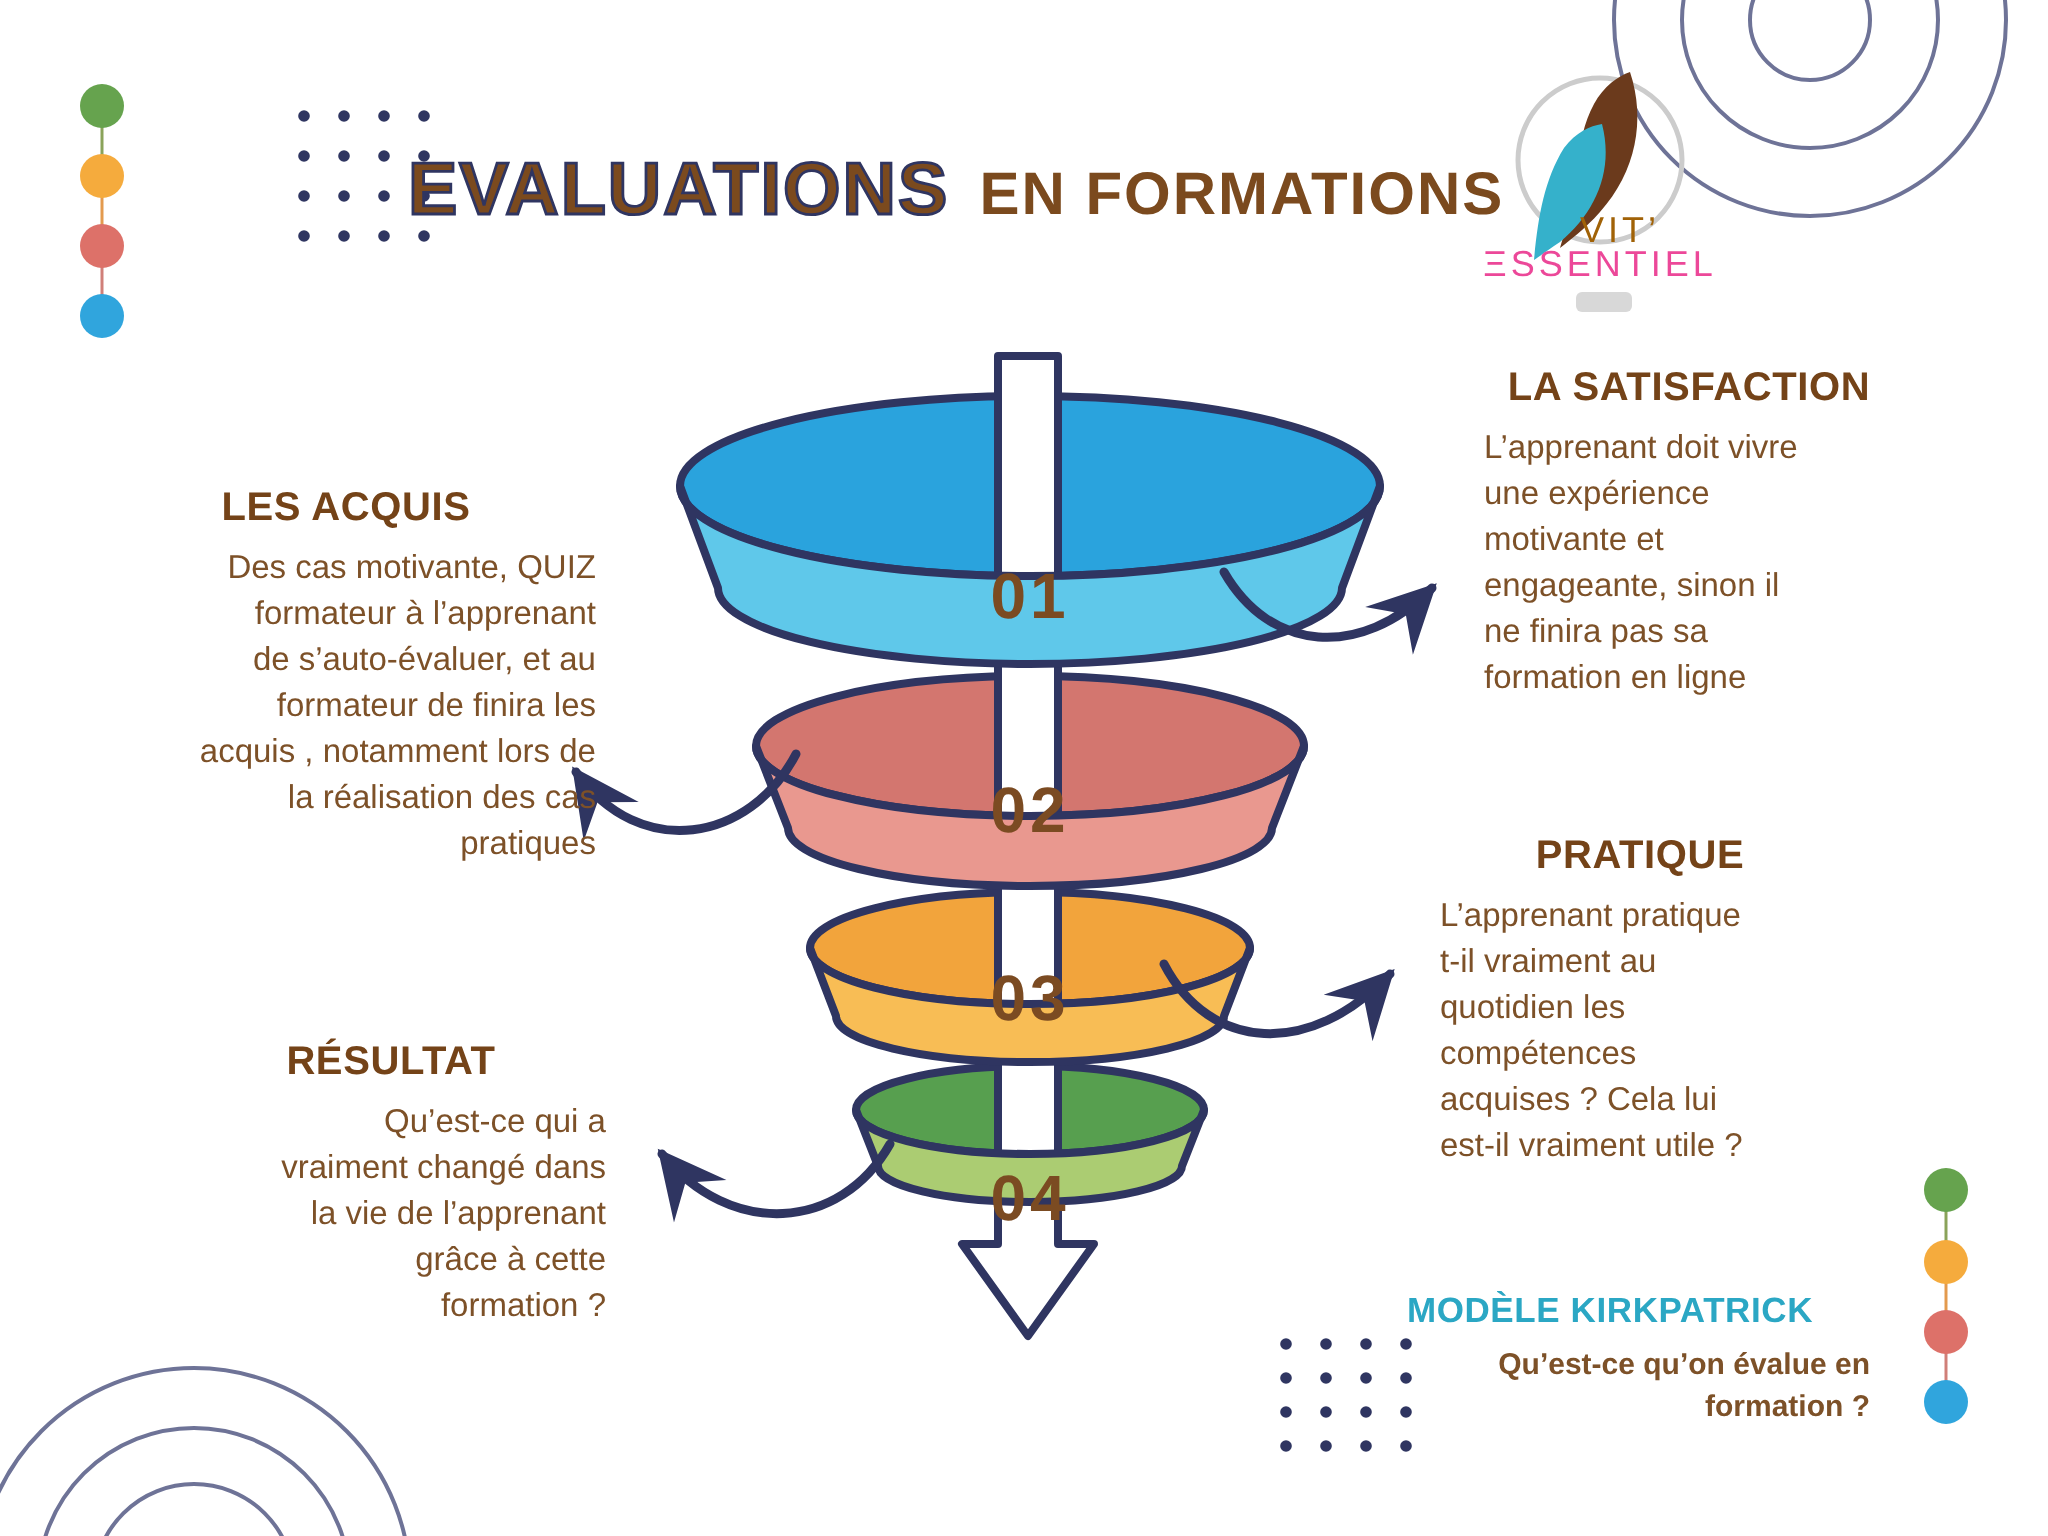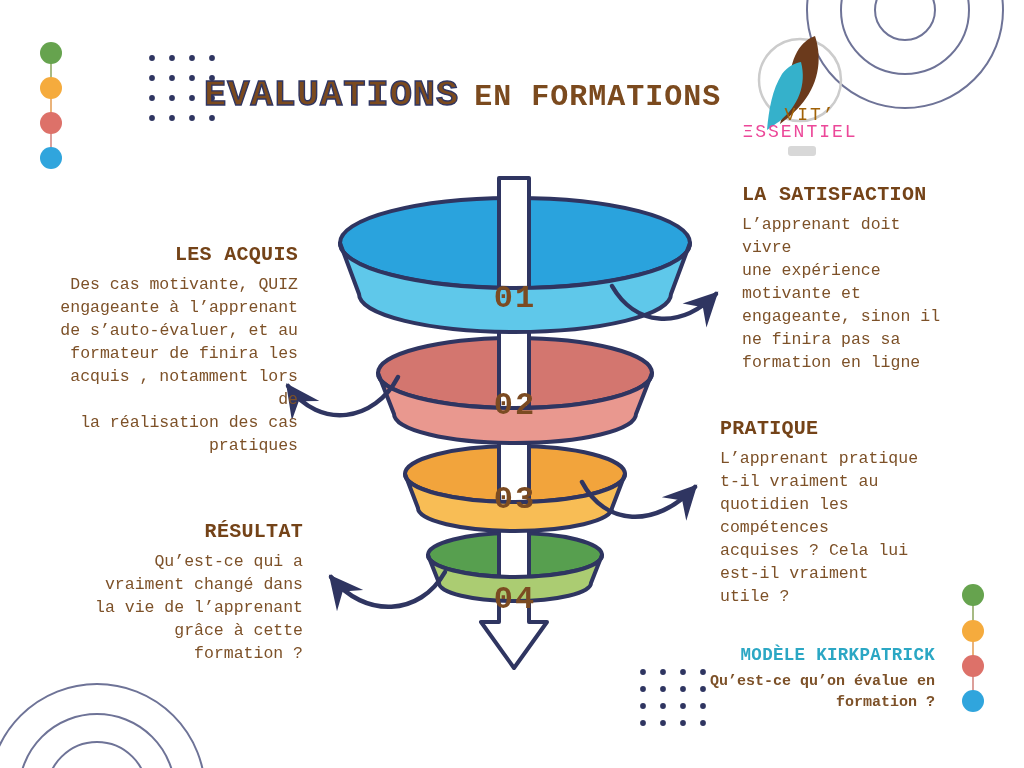--- a/index.html
+++ b/index.html
@@ -1,25 +1,25 @@
 <!DOCTYPE html>
 <html><head>
 <meta charset="utf-8">
 <style>
   html,body{margin:0;padding:0;}
   #stage{
     position:relative;width:1024px;height:768px;background:#ffffff;
-    overflow:hidden;font-family:Liberation Mono, monospace;
+    overflow:hidden;font-family:Liberation Sans, sans-serif;
   }
   svg{position:absolute;left:0;top:0;}
   .title-row{position:absolute;left:204px;top:74px;display:flex;align-items:baseline;gap:15px;white-space:nowrap;}
   .title-emph{font-size:37px;font-weight:800;color:#7b4a1e;letter-spacing:1px;-webkit-text-stroke:1.4px #2f3561;}
   .title-rest{font-size:30px;font-weight:800;color:#7b4a1e;letter-spacing:1px;}
   .block{position:absolute;color:#7d5128;}
-  .block h2{margin:0 0 7px 0;font-size:20px;font-weight:800;color:#744318;letter-spacing:.3px;}
+  .block h2{margin:0 0 7px 0;font-size:20px;font-weight:800;color:#744318;letter-spacing:.3px;text-align:center;}
   .block .line{font-size:16.5px;line-height:23px;font-weight:500;}
   .alignR{text-align:right;}
   .alignL{text-align:left;}
   .lvl-num{
     position:absolute;left:515px;transform:translateX(-50%);
     font-size:32px;font-weight:800;color:#7b4b22;letter-spacing:2px;
   }
   .kirk h2{color:#2ba7c4;font-size:17.5px;margin:0 0 6px 0;font-weight:800;letter-spacing:.3px;}
   .kirk .line{font-size:15px;line-height:21px;color:#7d5128;font-weight:600;}
   .logo-vit{position:absolute;left:770px;top:105px;width:80px;text-align:center;
@@ -141,21 +141,21 @@
     <div class="line">une expérience</div>
     <div class="line">motivante et</div>
     <div class="line">engageante, sinon il</div>
     <div class="line">ne finira pas sa</div>
     <div class="line">formation en ligne</div>
   </div>
 
   <div class="block alignR" style="left:48px;top:243px;width:250px;">
     <h2>LES ACQUIS</h2>
     <div class="line">Des cas motivante, QUIZ</div>
-    <div class="line">engageante à l’apprenant</div>
+    <div class="line">formateur à l’apprenant</div>
     <div class="line">de s’auto-évaluer, et au</div>
     <div class="line">formateur de finira les</div>
     <div class="line">acquis , notamment lors de</div>
     <div class="line">la réalisation des cas</div>
     <div class="line">pratiques</div>
   </div>
 
   <div class="block alignL" style="left:720px;top:417px;width:200px;">
     <h2>PRATIQUE</h2>
     <div class="line">L’apprenant pratique</div>

